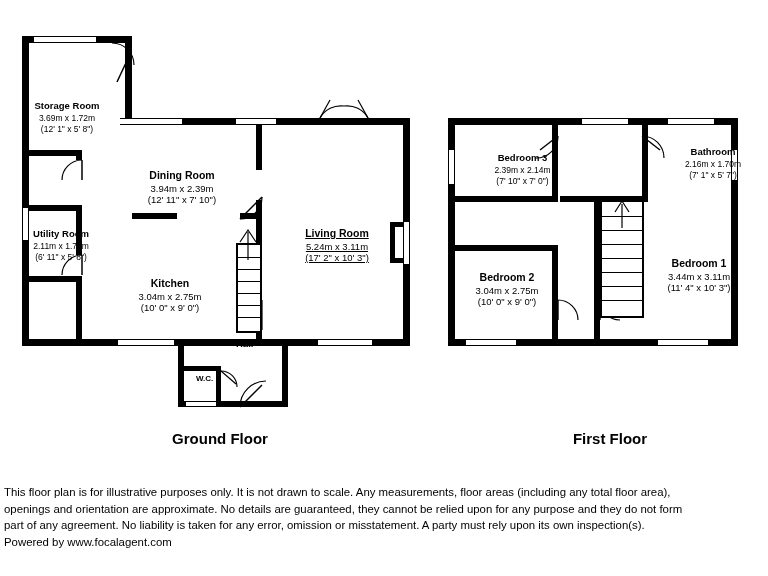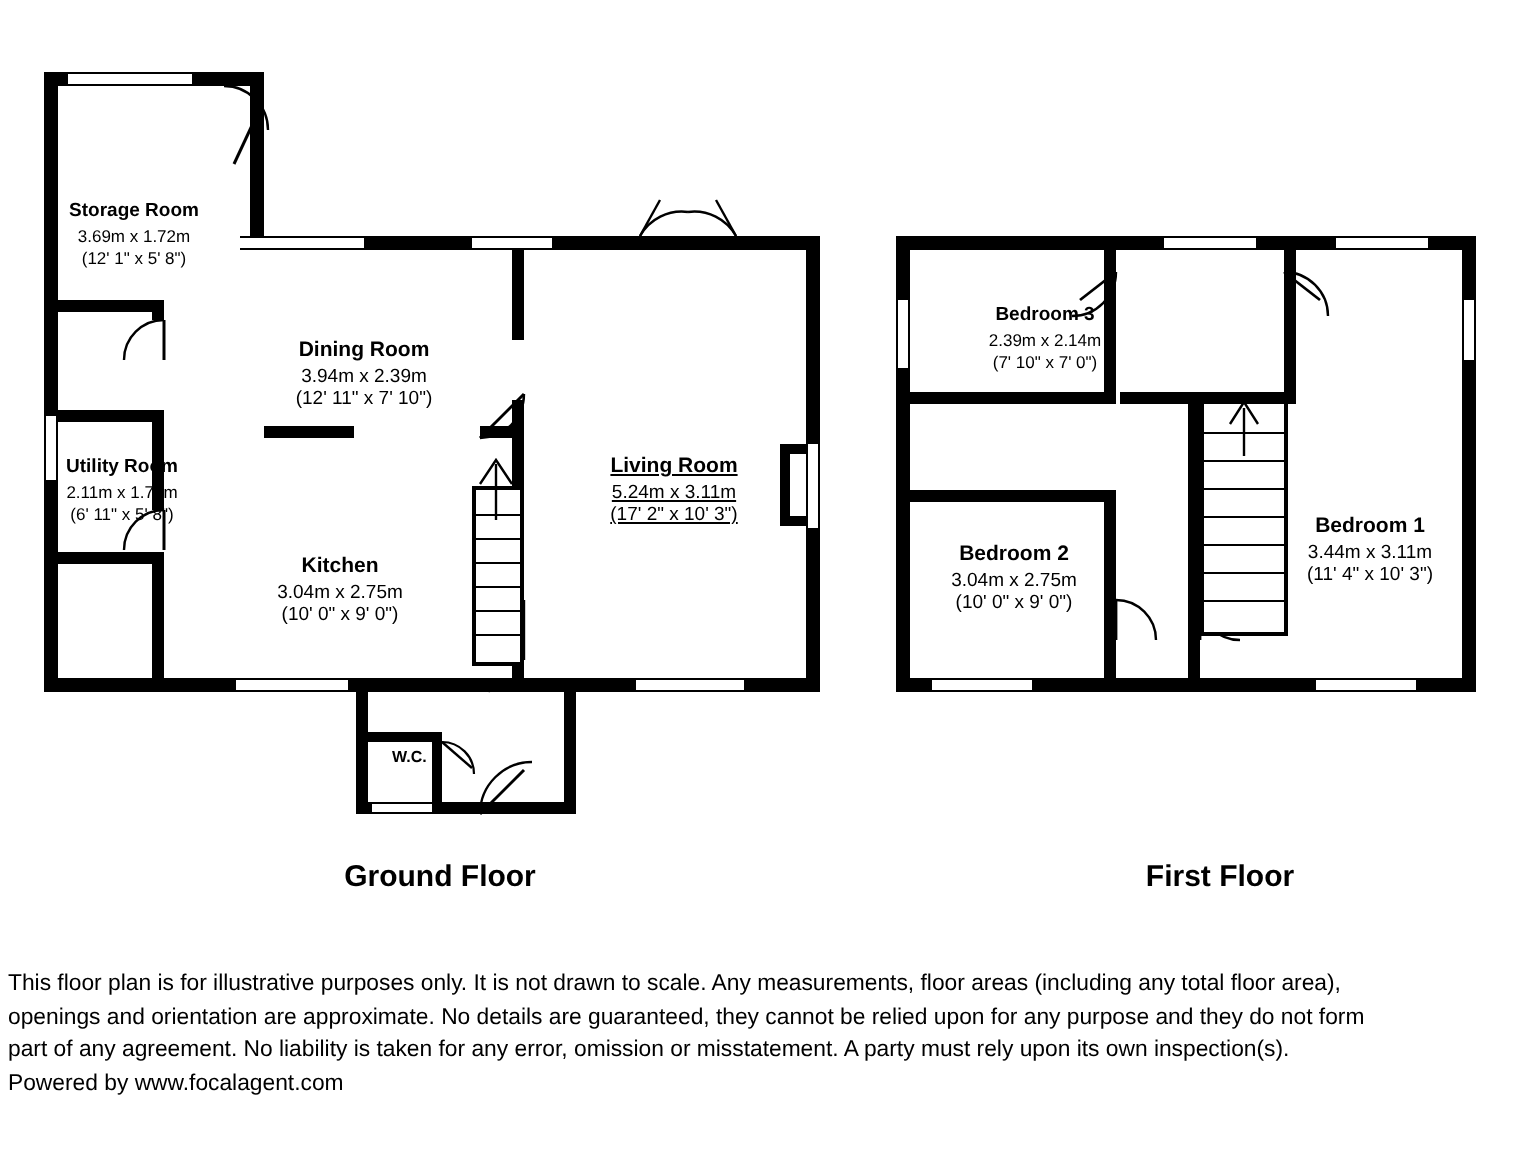--- a/index.html
+++ b/index.html
@@ -292,28 +292,33 @@
       <path d="M12 32 L12 8" stroke="#000" stroke-width="1.2" fill="none"></path>
       <path d="M5 16 L12 5 L19 16" stroke="#000" stroke-width="1.2" fill="none"></path>
     </svg>
 
     <div class="room-label small" style="left:26px; top:152px; width:104px;padding-left:29px;">
       <span class="name">Bedroom 3</span>
       <span class="dim">2.39m x 2.14m</span>
       <span class="dim">(7' 10" x 7' 0")</span>
     </div>
 
+    <div class="room-label small" style="left:230px; top:146px; width:106px;">
+      <span class="name">Bathroom</span>
+      <span class="dim">2.16m x 1.70m</span>
+      <span class="dim">(7' 1" x 5' 7")</span>
+    </div>
 
     <div class="room-label" style="left:22px; top:272px; width:110px;">
       <span class="name">Bedroom 2</span>
       <span class="dim">3.04m x 2.75m</span>
       <span class="dim">(10' 0" x 9' 0")</span>
     </div>
 
-    <div class="room-label" style="left:195px; top:258px; width:120px;">
+    <div class="room-label" style="left:209px; top:258px; width:120px;">
       <span class="name">Bedroom 1</span>
       <span class="dim">3.44m x 3.11m</span>
       <span class="dim">(11' 4" x 10' 3")</span>
     </div>
   </div>
 
   <div class="floor-title" id="ground-title">Ground Floor</div>
   <div class="floor-title" id="first-title">First Floor</div>
 
   <div id="disclaimer">

